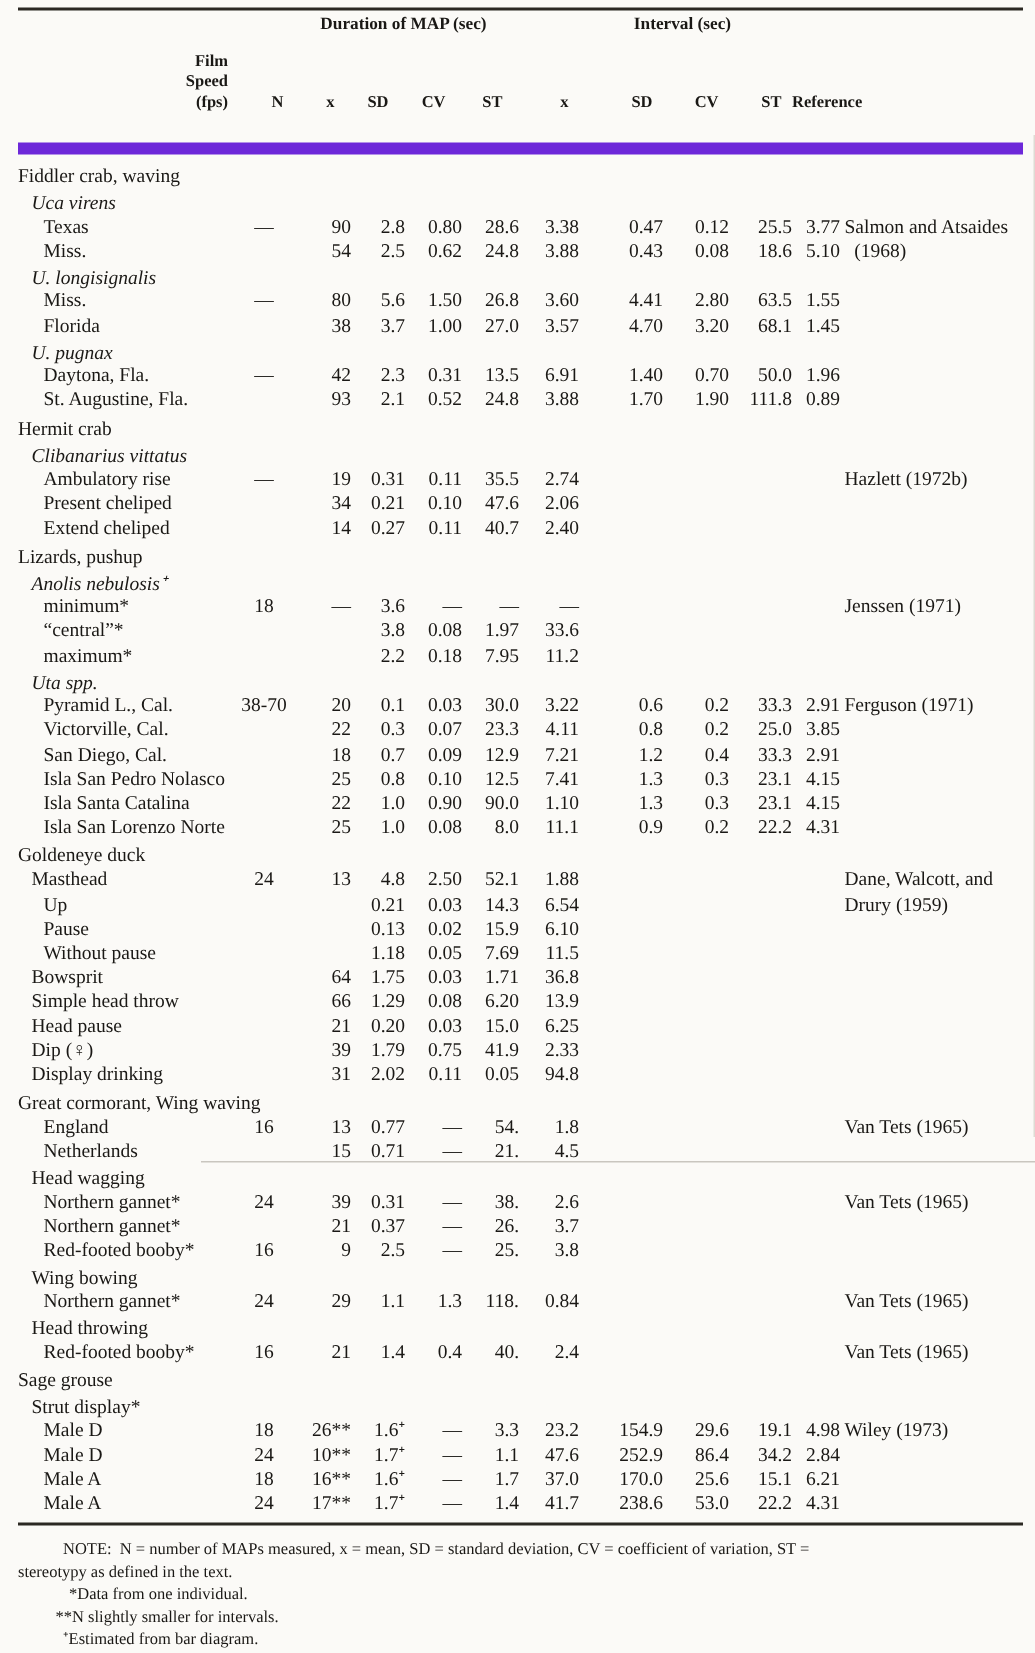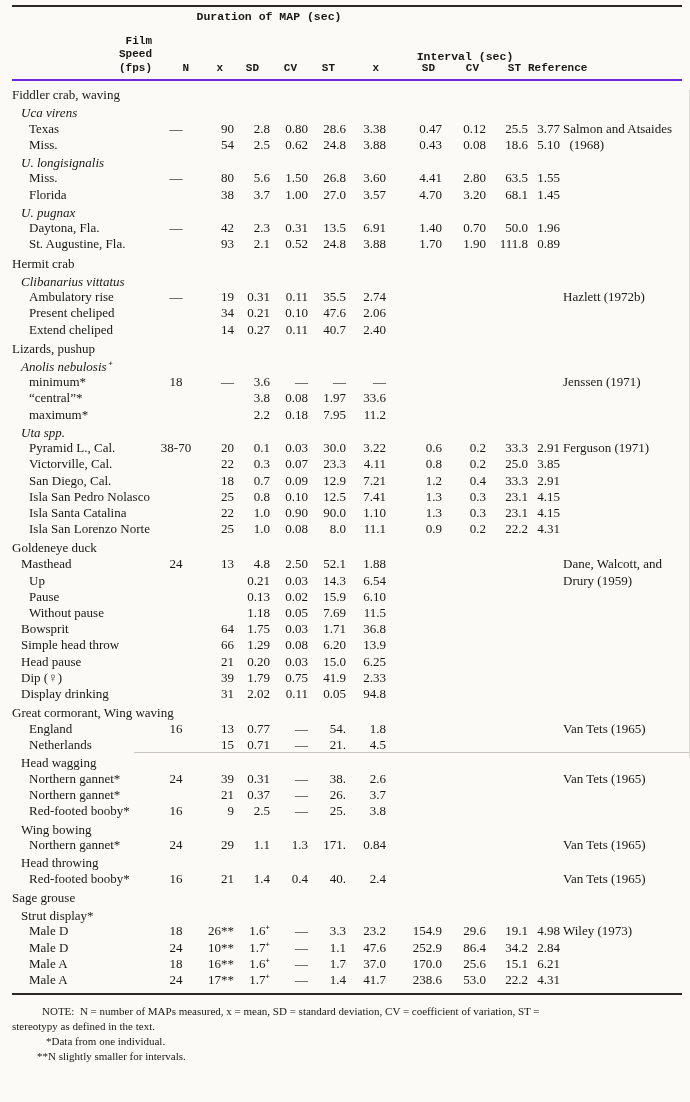--- a/index.html
+++ b/index.html
@@ -12,27 +12,27 @@
   .top-rule{border-top:2px solid #2b2823;height:0;}
   .bottom-rule{border-top:2px solid #2b2823;height:0;margin-top:5px;}
 
   
   .thead{
     position:relative;
     display:grid;
     grid-template-columns:140px 48px 34px 36px 38px 38px 40px 56px 44px 42px 32px minmax(0,1fr);
     align-items:end;
     height:68px;
-    padding-bottom:4px;
-    border-bottom:2px solid #6d28d9;
-    font-weight:bold;font-size:11px;line-height:13.5px;font-family:Liberation Mono, monospace;
+    padding-bottom:20px;
+    border-bottom:8px solid #6d28d9;
+    font-weight:bold;font-size:11px;line-height:13.5px;
   }
   .group-head{position:absolute;top:3px;text-align:center;font-weight:bold;font-size:11.5px;}
   .gh-duration{left:140px;width:234px;}
-  .gh-interval{left:366px;width:174px;margin-top:40px;}
+  .gh-interval{left:356px;width:174px;}
   .h-species{text-align:center;}
   .h-fps{text-align:right;}
   .h-sub{text-align:right;padding-right:11px;}
   .h-sub-i{text-align:right;padding-right:7px;}
   .h-ref{text-align:center;}
 
   
   .row{
     display:grid;
     grid-template-columns:140px 48px 34px 36px 38px 38px 40px 56px 44px 42px 32px minmax(0,1fr);
@@ -725,21 +725,21 @@
     <div class="cell c-num"></div>
     <div class="cell c-num"></div>
     <div class="cell c-ref"></div>
   </div>
       <div class="row r-d ind-2">
     <div class="cell c-label">Northern gannet*</div>
     <div class="cell c-fps">24</div>
     <div class="cell c-num">29</div>
     <div class="cell c-num">1.1</div>
     <div class="cell c-num">1.3</div>
-    <div class="cell c-num">171.</div>
+    <div class="cell c-num">118.</div>
     <div class="cell c-num">0.84</div>
     <div class="cell c-num"></div>
     <div class="cell c-num"></div>
     <div class="cell c-num"></div>
     <div class="cell c-num"></div>
     <div class="cell c-ref">Van Tets (1965)</div>
   </div>
       <div class="row r-sub ind-1">
     <div class="cell c-label">Head throwing</div>
     <div class="cell c-fps"></div>
@@ -854,16 +854,17 @@
   </div>
     </div>
 
   <div class="bottom-rule"></div>
 
   <div class="notes">
     <div class="note-line nl-1">NOTE:  N = number of MAPs measured, x = mean, SD = standard deviation, CV = coefficient of variation, ST =</div>
     <div class="note-line">stereotypy as defined in the text.</div>
     <div class="note-line nl-3">*Data from one individual.</div>
     <div class="note-line nl-4">**N slightly smaller for intervals.</div>
+    <div class="note-line nl-5">⁺Estimated from bar diagram.</div>
   </div>
 
   <div class="scan-artifact"></div>
 </div>
 
 </body></html>

